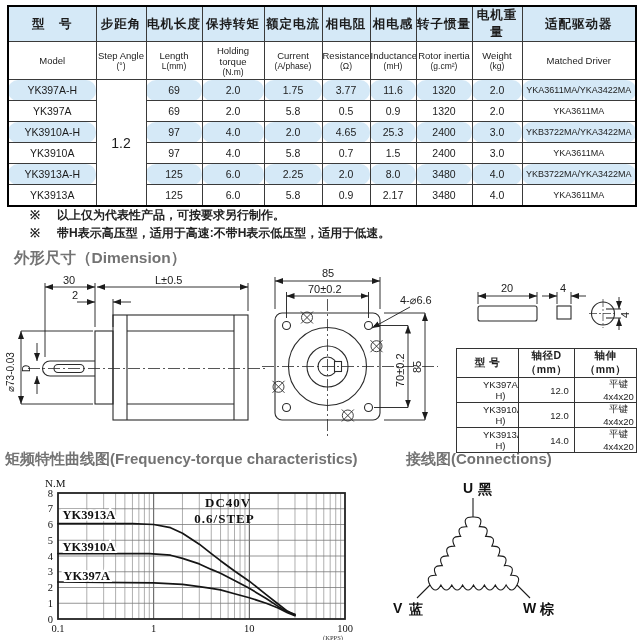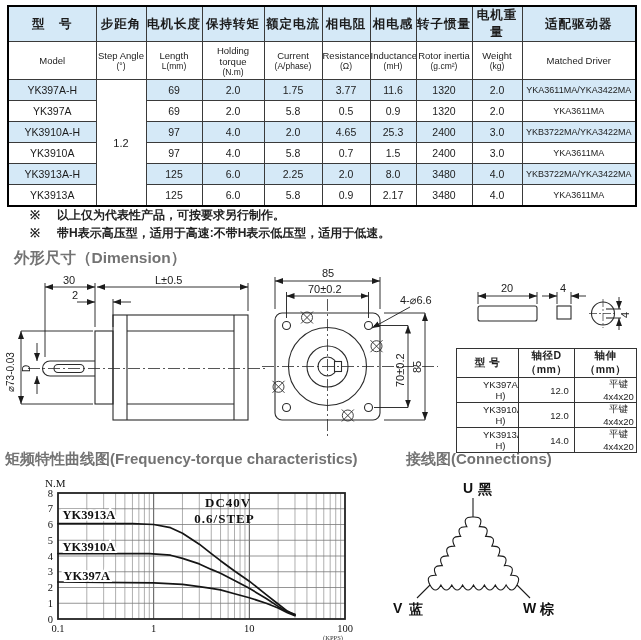--- a/index.html
+++ b/index.html
@@ -8,22 +8,22 @@
   
   #spec-table{position:absolute;left:7px;top:5px;width:628px;border-collapse:collapse;table-layout:fixed;}
   #spec-table td,#spec-table th{border:1px solid #3a3a3a;text-align:center;vertical-align:middle;padding:0;overflow:hidden;}
   #spec-table{border:2px solid #000;}
   #spec-table .cn{font-size:12.5px;font-weight:bold;letter-spacing:1px;}
   #spec-table tr.hdr-cn th{height:31px;background:#d5e9f7;}
   #spec-table tr.hdr-en th{height:37px;background:#fff;font-weight:normal;}
   #spec-table .en{font-size:9.5px;line-height:11px;}
   #spec-table .sub{font-size:8.5px;line-height:10px;color:#222;}
   #spec-table tbody td{height:20px;font-size:10.5px;background:#fff;}
-  #spec-table tbody tr.hl td{background:#d5e9f7;}
-  #spec-table tbody td.step{background:#fff !important;font-size:11px;}
+  #spec-table tbody tr.hl td{background:#d5e9f7;border-radius:10px;}
+  #spec-table tbody td.step{background:#fff !important;font-size:14px;}
   #spec-table tbody td.drv{font-size:9px;letter-spacing:0;}
   
   .note{position:absolute;left:30px;font-size:12px;font-weight:bold;color:#222;}
   .note .mk{display:inline-block;width:27px;}
   
   .sec-title{position:absolute;font-size:15.5px;font-weight:bold;color:#737373;white-space:nowrap;}
   
   svg{position:absolute;pointer-events:none;}
   .dim-text{font-family:"Liberation Sans",sans-serif;font-size:11px;fill:#1c1c1c;}
   .dim-text-sm{font-family:"Liberation Sans",sans-serif;font-size:10px;fill:#1c1c1c;}

